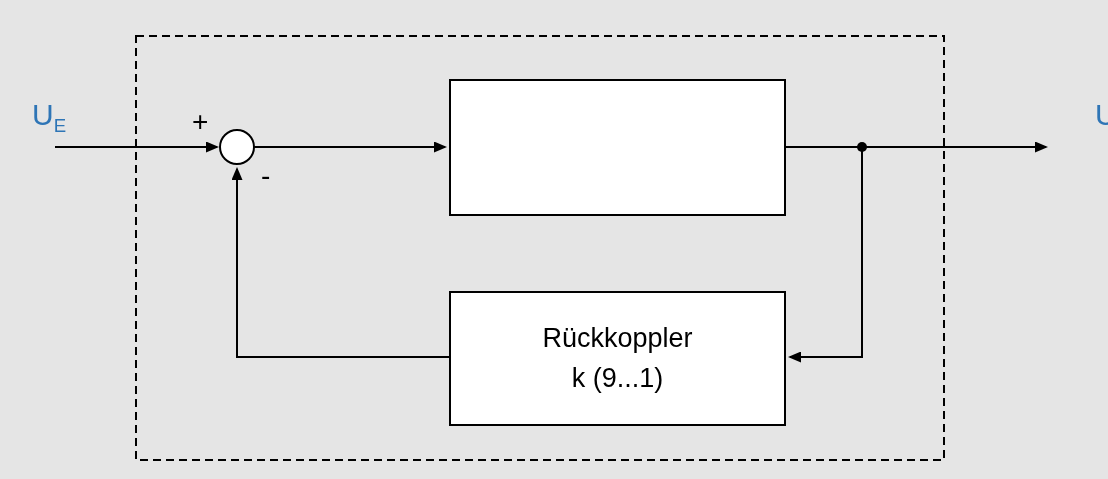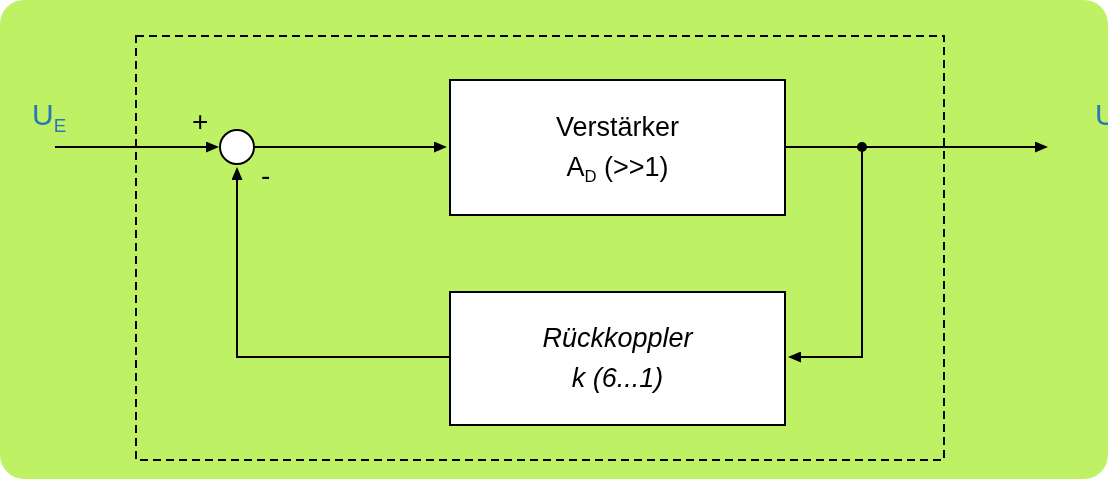--- a/index.html
+++ b/index.html
@@ -5,23 +5,22 @@
   html, body {
     margin: 0;
     padding: 0;
     background: #ffffff;
     font-family: "Liberation Sans", sans-serif;
   }
   .stage {
     position: relative;
     width: 1108px;
     height: 479px;
-    background: #bef264;
+    background: #e5e5e5;
     overflow: hidden;
-    border-radius: 24px;
   }
   .stage svg {
     position: absolute;
     top: 0;
     left: 0;
   }
   .label {
     position: absolute;
     color: #000;
     white-space: nowrap;
@@ -88,23 +87,19 @@
     <span>U</span><sub>E</sub>
   </div>
 
   <div class="label port-label" style="left:1095px; top:98px;">
     <span>U</span><sub>A</sub>
   </div>
 
   <div class="label sign" style="left:192px; top:106px;">+</div>
   <div class="label sign" style="left:261px; top:160px;">-</div>
 
-  <div class="block-text" style="left:450px; top:80px; width:335px; height:135px;">
-    <span>Verstärker</span>
-    <span><span>A</span><sub>D</sub><span> (&gt;&gt;1)</span></span>
-  </div>
 
-  <div class="block-text" style="left:450px; top:292px; width:335px; height:133px;font-style:italic;">
+  <div class="block-text" style="left:450px; top:292px; width:335px; height:133px;">
     <span>Rückkoppler</span>
-    <span>k (6...1)</span>
+    <span>k (9...1)</span>
   </div>
 
 </div>
 
 </body></html>

